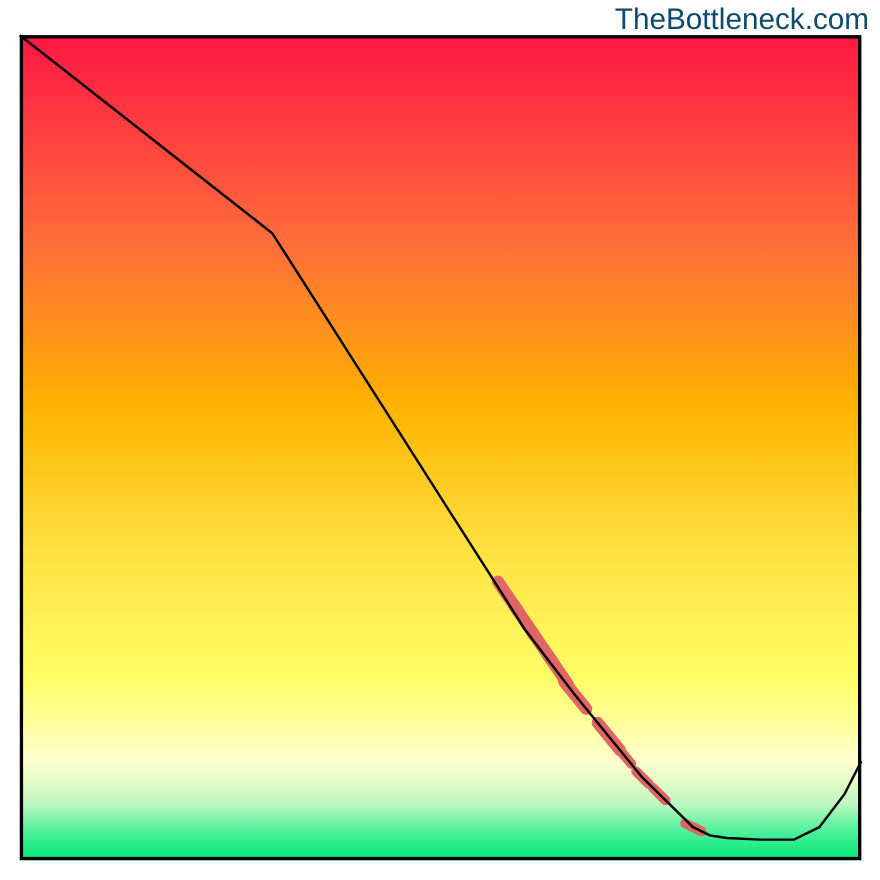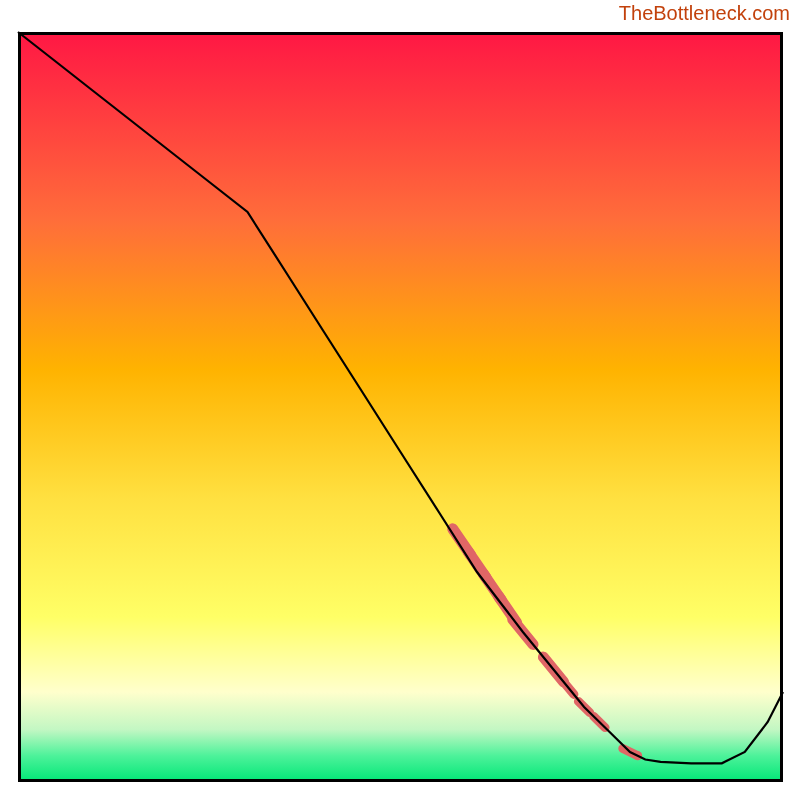--- a/index.html
+++ b/index.html
@@ -13,22 +13,22 @@
   }
   .stage {
     position: relative;
     width: 800px;
     height: 800px;
   }
   .watermark {
     position: absolute;
     top: 2px;
     right: 10px;
-    color: #c2410c;
-    font-size: 20px;
+    color: #0c4a6e;
+    font-size: 27px;
     font-weight: 400;
     letter-spacing: 0px;
     z-index: 10;
   }
   svg.bg {
     position: absolute;
     left: 0;
     top: 0;
     width: 800px;
     height: 800px;

